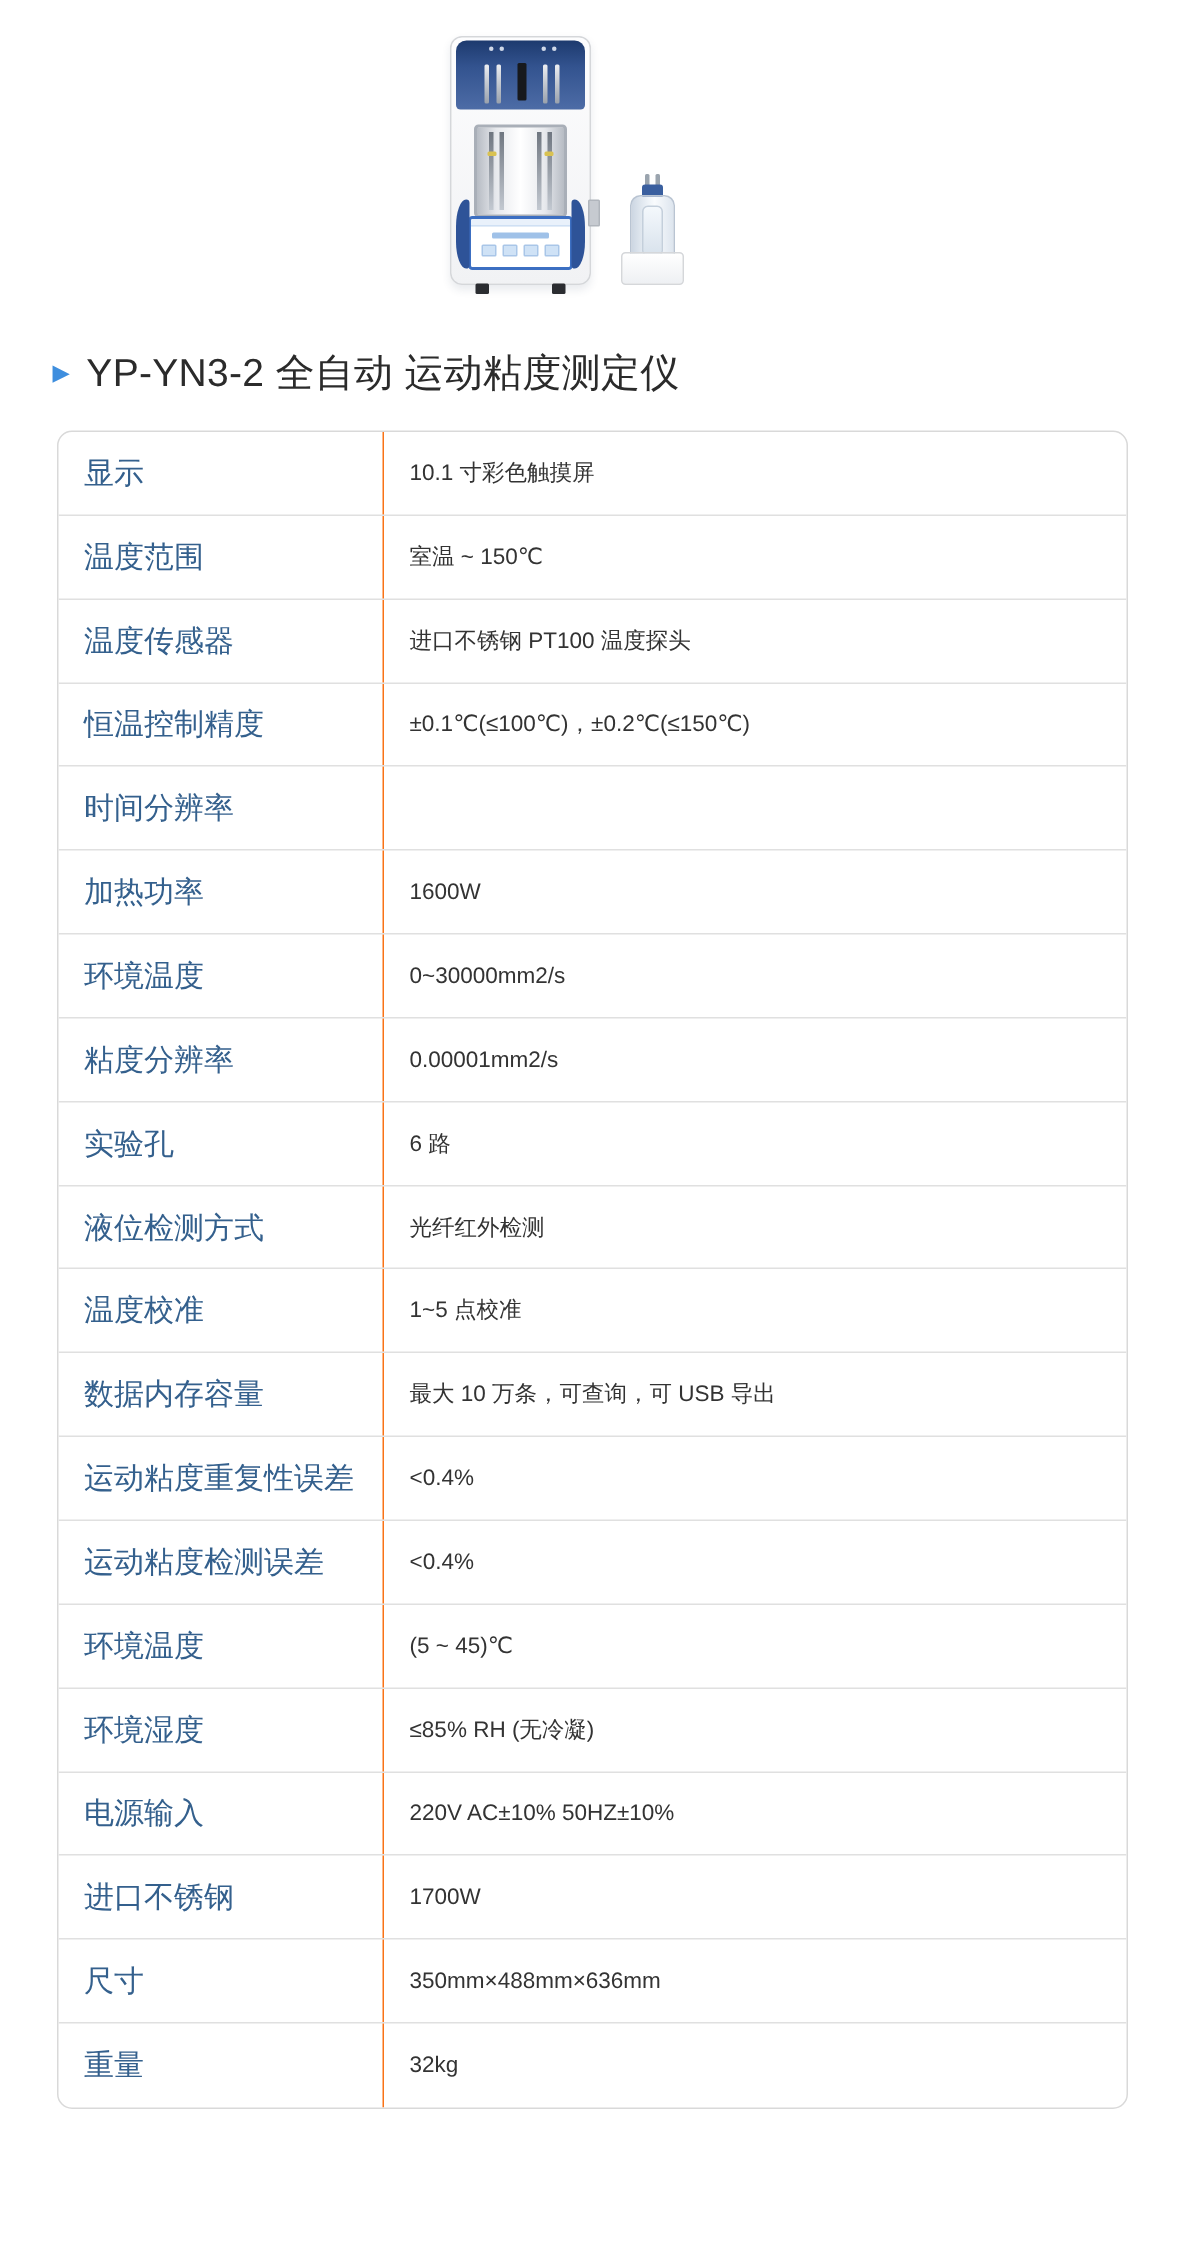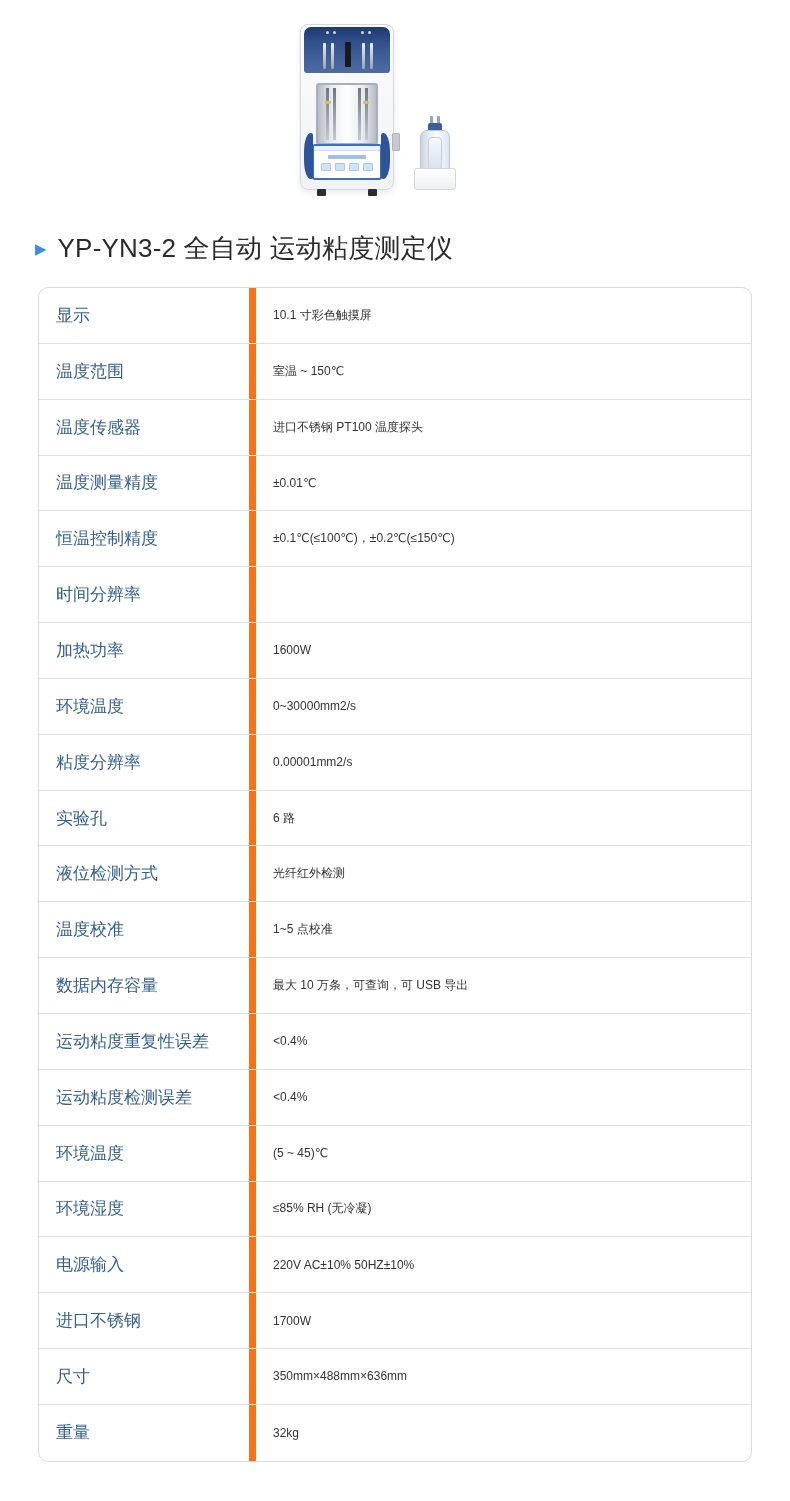--- a/index.html
+++ b/index.html
@@ -73,25 +73,25 @@
   
   .spec-table {
     margin:21px 38px 0 38px; width:714px;
     border:1px solid #d9d9d9; border-radius:10px; overflow:hidden;
     background:#fff;
   }
   .spec-row { display:flex; height:55.85px; border-bottom:1px solid #e0e0e0; }
   .spec-row:last-child { border-bottom:none; }
   .spec-label {
     width:217px; flex:0 0 217px; display:flex; align-items:center;
-    padding-left:17px; color:#34608d; font-size:17px;
-    border-right:7px solid #f97316;
+    padding-left:17px; color:#34608d; font-size:20px;
+    border-right:1px solid #f97316;
   }
   .spec-value { flex:1; display:flex; align-items:center; padding-left:17px;
-    color:#333333; font-size:12px; }
+    color:#333333; font-size:15px; }
 </style>
 </head>
 <body>
 
 <div class="product-figure">
   <div class="unit-main">
     <div class="unit-cap">
       <span class="cap-dot" style="left:22px"></span>
       <span class="cap-dot" style="left:29px"></span>
       <span class="cap-dot" style="left:57px"></span>
@@ -153,24 +153,20 @@
   <div class="spec-row">
     <div class="spec-label">温度范围</div>
     <div class="spec-value">室温 ~ 150℃</div>
   </div>
 
   <div class="spec-row">
     <div class="spec-label">温度传感器</div>
     <div class="spec-value">进口不锈钢 PT100 温度探头</div>
   </div>
 
-  <div class="spec-row">
-    <div class="spec-label">温度测量精度</div>
-    <div class="spec-value">±0.01℃</div>
-  </div>
 
   <div class="spec-row">
     <div class="spec-label">恒温控制精度</div>
     <div class="spec-value">±0.1℃(≤100℃)，±0.2℃(≤150℃)</div>
   </div>
 
   <div class="spec-row">
     <div class="spec-label">时间分辨率</div>
   </div>
 

